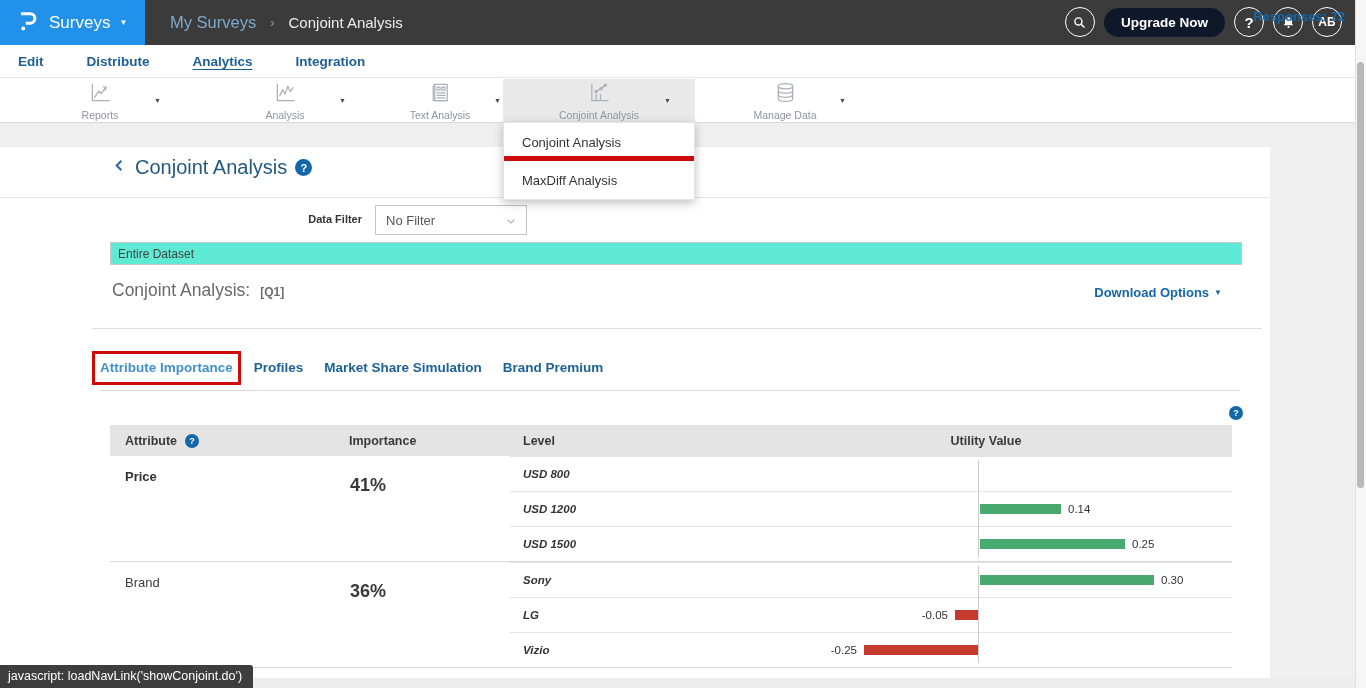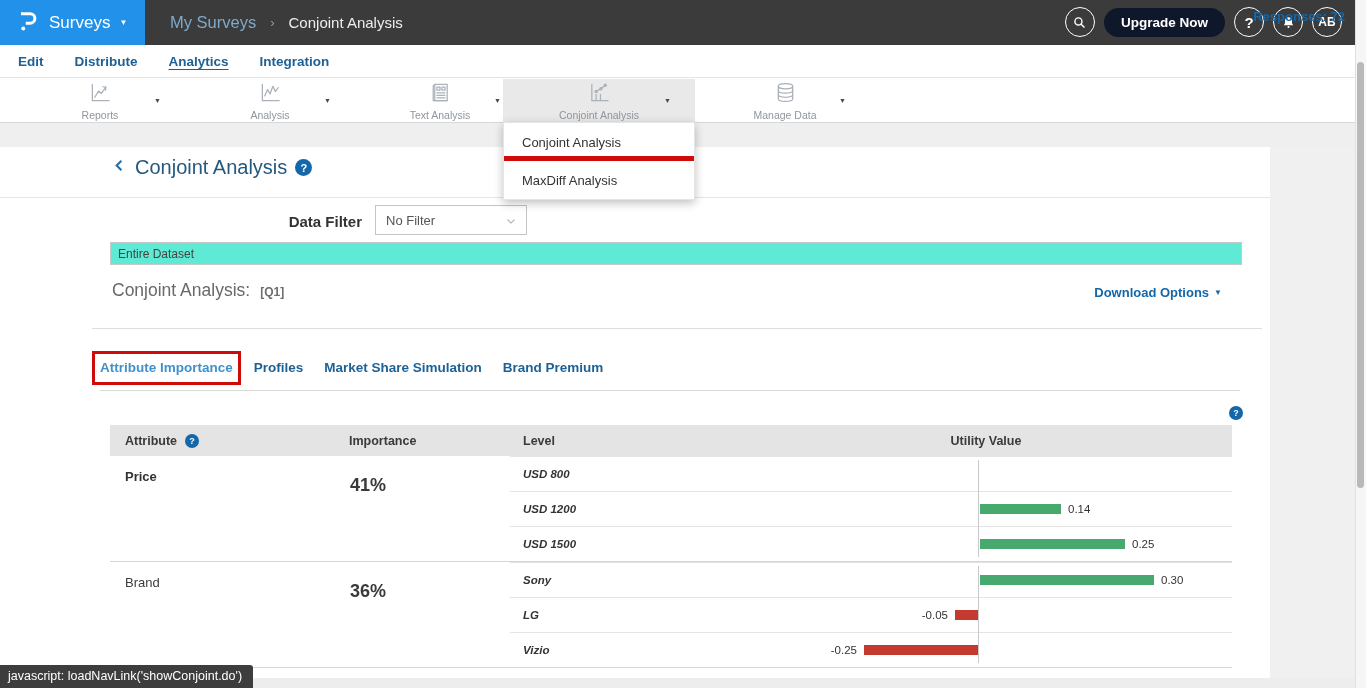--- a/index.html
+++ b/index.html
@@ -22,21 +22,21 @@
               display:flex;align-items:center;justify-content:center;color:#fff;font-weight:700;
               font-size:12px;cursor:pointer;flex:0 0 auto;}
   .circle-btn svg{width:17px;height:17px;}
   .circle-btn.help{font-size:15px;}
   .upgrade-btn{height:29px;background:#0f172a;border-radius:15px;color:#fff;font-weight:700;
                font-size:13.5px;display:flex;align-items:center;padding:0 17px;cursor:pointer;}
 
   
   .subnav{position:absolute;top:45px;left:0;width:1366px;height:33px;background:#fff;
           border-bottom:1px solid #e4e4e4;display:flex;align-items:center;padding-left:18px;
-          gap:31px;box-sizing:border-box;z-index:9;}
+          gap:43px;box-sizing:border-box;z-index:9;}
   .subnav-item{color:#1e5f94;font-size:13.5px;font-weight:700;cursor:pointer;}
   .subnav-item.active{text-decoration:underline;text-underline-offset:3px;}
   .responses{position:absolute;right:21px;top:0;height:33px;display:flex;align-items:center;
              color:#1467a8;font-size:13px;font-weight:700;}
 
   
   .toolbar{position:absolute;top:79px;left:0;width:1366px;height:43px;background:#fff;
            border-bottom:1px solid #d8d8d8;z-index:9;text-align:right;}
   .tgroup{position:absolute;top:0;height:43px;display:flex;flex-direction:column;align-items:center;
           justify-content:center;gap:1px;color:#aab1b9;cursor:pointer;}
@@ -60,21 +60,21 @@
   .page-title-row svg{width:15px;height:15px;}
   .page-title{font-size:20px;color:#23597f;}
   .q-circle{display:inline-flex;align-items:center;justify-content:center;background:#1467a8;
             color:#fff;border-radius:50%;font-weight:700;cursor:pointer;}
   .q-lg{width:17px;height:17px;font-size:11px;}
   .q-sm{width:14px;height:14px;font-size:9px;}
   .divider{position:absolute;height:1px;background:#e5e5e5;}
   .d1{left:0;top:50px;width:1356px;}
   .d2{left:92px;top:181px;width:1170px;background:#dedede;}
   .filter-label{position:absolute;left:240px;top:66px;width:122px;text-align:right;
-                font-weight:700;font-size:15px;color:#333;}
+                font-weight:700;font-size:11px;color:#333;}
   .select{position:absolute;left:375px;top:58px;width:152px;height:30px;border:1px solid #c4c4c4;
           box-sizing:border-box;display:flex;align-items:center;padding-left:10px;font-size:13px;
           color:#555;cursor:pointer;background:#fff;}
   .select svg{position:absolute;right:8px;top:8px;width:14px;height:14px;}
   .dataset-input{position:absolute;left:110px;top:95px;width:1132px;height:23px;border:1px solid #c9c9c9;
                  box-sizing:border-box;display:flex;align-items:center;padding-left:7px;font-size:12px;
                  color:#444;background:#5eead4;}
   .analysis-row{position:absolute;left:112px;top:133px;display:flex;align-items:baseline;gap:10px;}
   .analysis-label{font-size:17.5px;color:#696969;}
   .question-ref{font-size:12px;color:#6d6d6d;font-weight:700;}
@@ -176,21 +176,21 @@
   <div class="toolbar" id="toolbar">
       <div class="tgroup" style="left: 15px; width: 170px;">
         <span><svg viewBox="0 0 24 24" fill="none" stroke="currentColor" stroke-width="1.3" stroke-linecap="round" stroke-linejoin="round">
             <polyline points="3.5,3.5 3.5,20.5 21,20.5"></polyline>
             <polyline points="6,17 10,10.5 13,13 17.5,6.5"></polyline>
             <polyline points="14.6,6 17.7,6.3 17.3,9.4"></polyline>
           </svg></span>
         <span class="tlabel">Reports</span>
         <span class="gcaret">▼</span>
       </div>
-      <div class="tgroup" style="left: 185px; width: 170px;">
+      <div class="tgroup" style="left: 200px; width: 170px;">
         <span><svg viewBox="0 0 24 24" fill="none" stroke="currentColor" stroke-width="1.3" stroke-linecap="round" stroke-linejoin="round">
             <polyline points="3.5,3.5 3.5,20.5 21,20.5"></polyline>
             <polyline points="6,15.5 9,9 11.5,13.5 14.5,5.5 17,11 20,7"></polyline>
           </svg></span>
         <span class="tlabel">Analysis</span>
         <span class="gcaret">▼</span>
       </div>
       <div class="tgroup" style="left: 355px; width: 170px;">
         <span><svg viewBox="0 0 24 24" fill="none" stroke="currentColor" stroke-width="1.3" stroke-linecap="round" stroke-linejoin="round">
             <path d="M6 3.5 h13 v17 h-13 z"></path>

